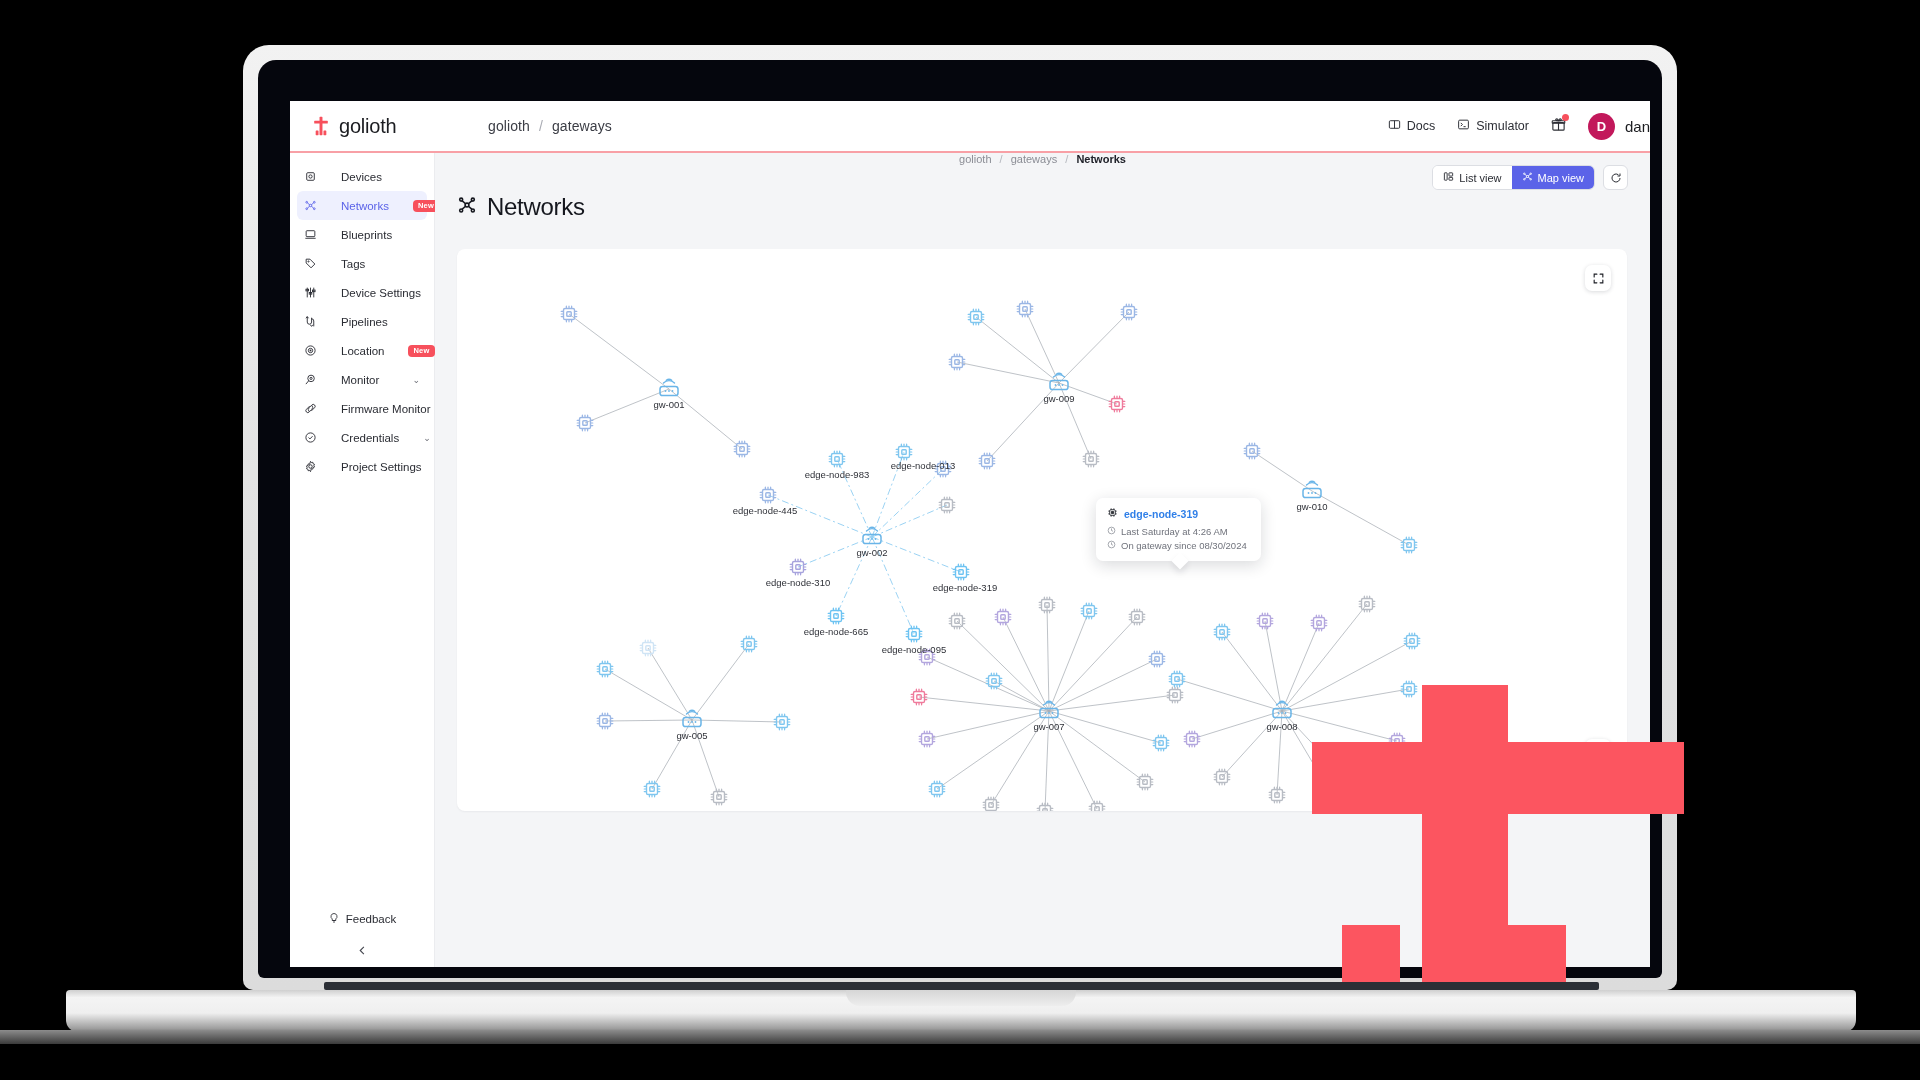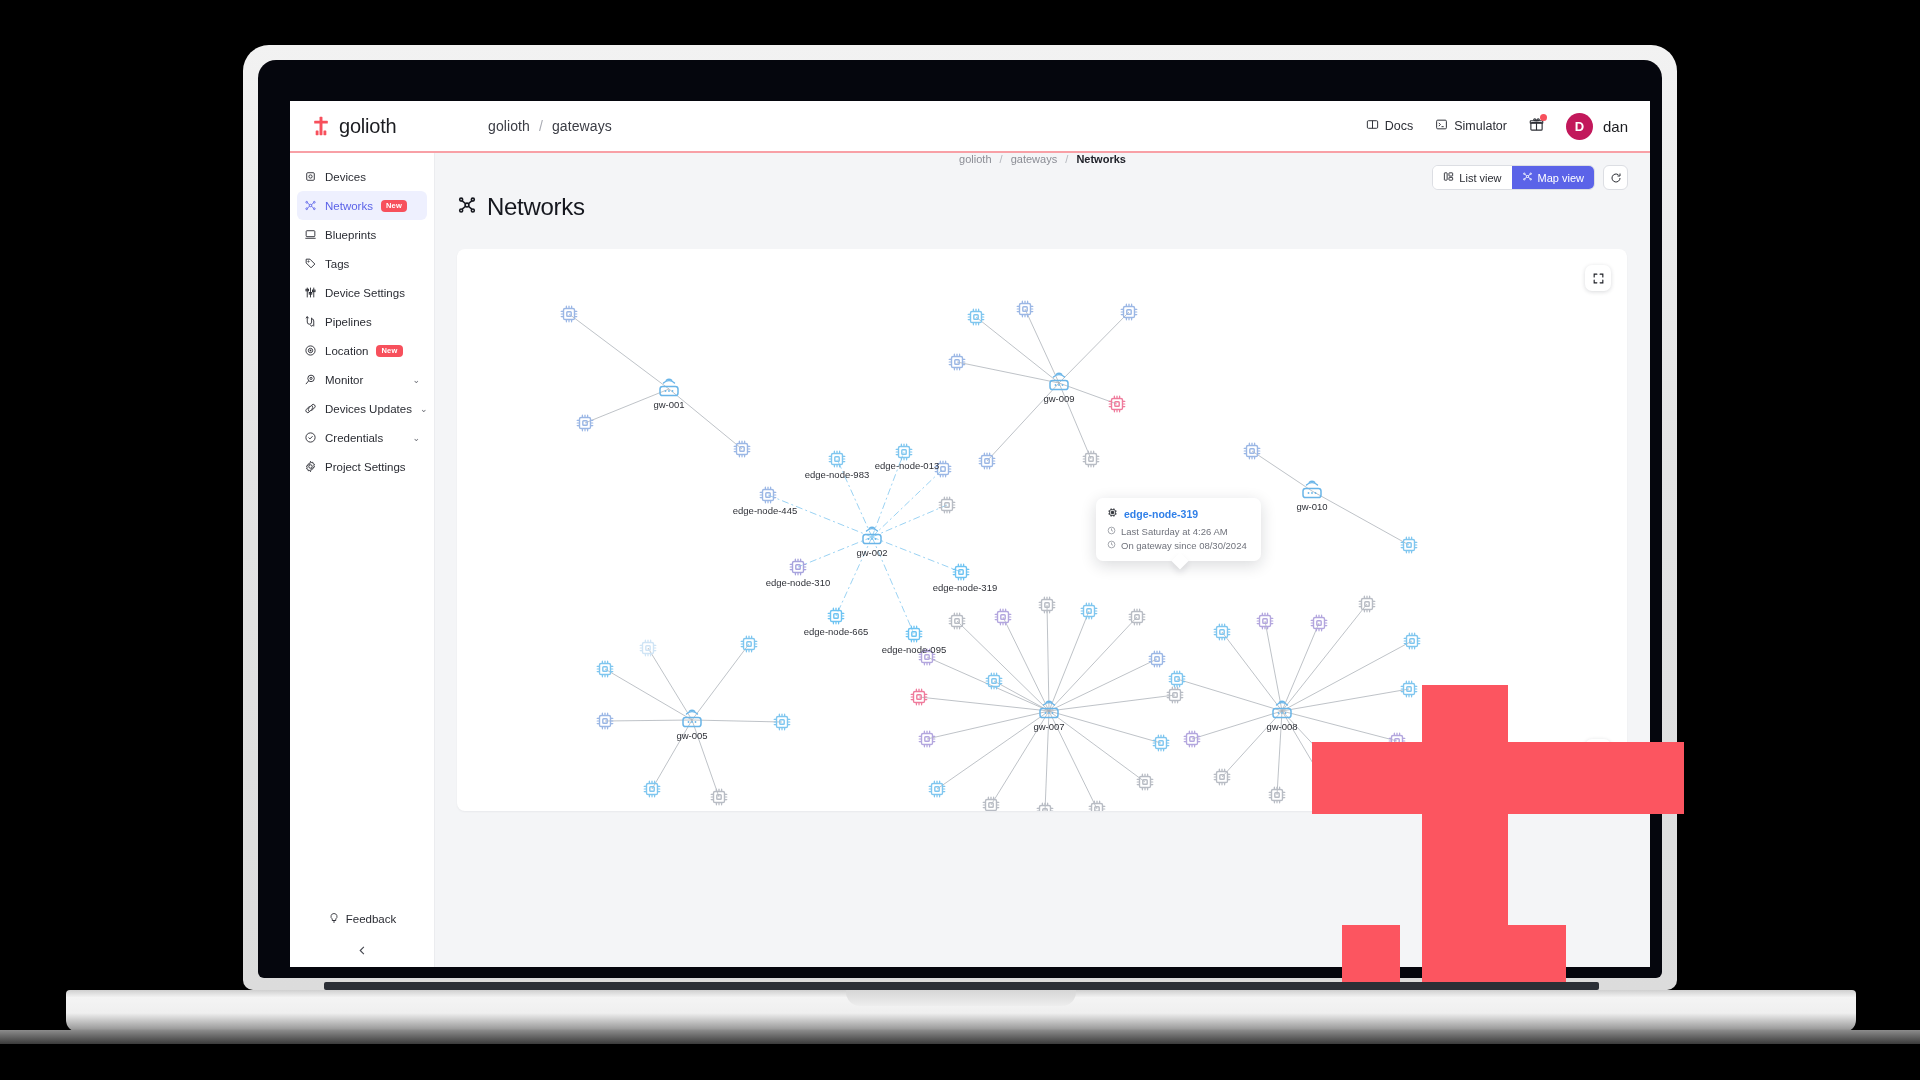--- a/index.html
+++ b/index.html
@@ -61,39 +61,39 @@
   .app-header {
     position:absolute; left:0; top:0; width:1360px; height:52px;
     background:#fff; display:flex; align-items:center;
     border-bottom:2px solid #f8a0a6;
   }
   .brand { display:flex; align-items:center; gap:7px; width:150px; padding-left:20px; }
   .brand-logo { width:22px; height:22px; flex:0 0 auto; }
   .brand-name { font-size:20px; color:#1b1c20; letter-spacing:-.2px; }
   .hdr-crumb { font-size:14px; color:#3b3d45; margin-left:48px; letter-spacing:.1px; }
   .hdr-crumb .sep { color:#a9abb3; margin:0 5px; }
-  .hdr-right { margin-left:auto; display:flex; align-items:center; gap:22px; padding-right:22px; }
+  .hdr-right { margin-left:auto; display:flex; align-items:center; gap:22px; }
   .hdr-link { display:flex; align-items:center; gap:6px; font-size:12.5px; color:#2c2e35; }
   .gift-wrap { position:relative; display:flex; align-items:center; }
   .gift-dot { position:absolute; right:-3px; top:-3px; width:7px; height:7px; border-radius:50%; background:#f7505c; }
   .avatar {
     width:27px; height:27px; border-radius:50%;
     background:#c2185b; color:#fff; font-size:13px; font-weight:bold;
     display:flex; align-items:center; justify-content:center;
   }
   .user-name { font-size:15px; color:#1b1c20; margin-left:-12px; }
 
   
   .sidebar {
     position:absolute; left:0; top:52px; width:145px; height:814px;
     background:#fff; border-right:1px solid #ebecef;
     display:flex; flex-direction:column; padding-top:9px;
   }
   .nav-item {
-    display:flex; align-items:center; gap:8px;
+    display:flex; align-items:center; gap:24px;
     height:29px; margin:0 7px; padding:0 7px; border-radius:6px;
     font-size:11.5px; color:#2a2c33; white-space:nowrap;
   }
   .nav-item.active { background:#eef0fe; color:#5b63e8; }
   .nav-ico { width:13px; height:13px; flex:0 0 13px; display:flex; align-items:center; justify-content:center; }
   .nav-ico svg { width:13px; height:13px; }
   .badge-new {
     background:#f7505c; color:#fff; font-size:7.5px; font-weight:bold;
     border-radius:4px; padding:1.5px 5px; letter-spacing:.2px;
   }
@@ -335,21 +335,21 @@
         <span class="chev">⌄</span>
       </div>
 
       <div class="nav-item">
         <span class="nav-ico">
           <svg viewBox="0 0 24 24" fill="none" stroke="#2a2c33" stroke-width="1.7">
               <path d="M9.5 17.5a5 5 0 0 1 0-7l5-5a3.5 3.5 0 0 1 5 5l-6 6"></path>
               <path d="M14.5 6.5a5 5 0 0 1 0 7l-5 5a3.5 3.5 0 0 1-5-5l6-6"></path>
             </svg>
         </span>
-        <span>Devices Updates</span>
+        <span>Firmware Monitor</span>
         <span class="chev">⌄</span>
       </div>
 
       <div class="nav-item">
         <span class="nav-ico">
           <svg viewBox="0 0 24 24" fill="none" stroke="#2a2c33" stroke-width="1.7">
               <circle cx="12" cy="12" r="8.5"></circle>
               <polyline points="8.4,12 11,14.6 15.8,9.6"></polyline>
             </svg>
         </span>
@@ -755,21 +755,21 @@
 
         <div class="node-label" style="left:212px;top:150px">gw-001</div>
         <div class="node-label" style="left:415px;top:298px">gw-002</div>
         <div class="node-label" style="left:235px;top:481px">gw-005</div>
         <div class="node-label" style="left:592px;top:472px">gw-007</div>
         <div class="node-label" style="left:825px;top:472px">gw-008</div>
         <div class="node-label" style="left:602px;top:144px">gw-009</div>
         <div class="node-label" style="left:855px;top:252px">gw-010</div>
 
         <div class="node-label" style="left:380px;top:220px">edge-node-983</div>
-        <div class="node-label" style="left:450px;top:211px">edge-node-013</div>
+        <div class="node-label" style="left:466px;top:211px">edge-node-013</div>
         <div class="node-label" style="left:308px;top:256px">edge-node-445</div>
         <div class="node-label" style="left:341px;top:328px">edge-node-310</div>
         <div class="node-label" style="left:379px;top:377px">edge-node-665</div>
         <div class="node-label" style="left:457px;top:395px">edge-node-095</div>
         <div class="node-label" style="left:508px;top:333px">edge-node-319</div>
 
         <div class="tooltip">
           <div class="tt-title">
             <span>
               <svg width="11" height="11" viewBox="0 0 24 24" fill="none" stroke="#21242b" stroke-width="2">

